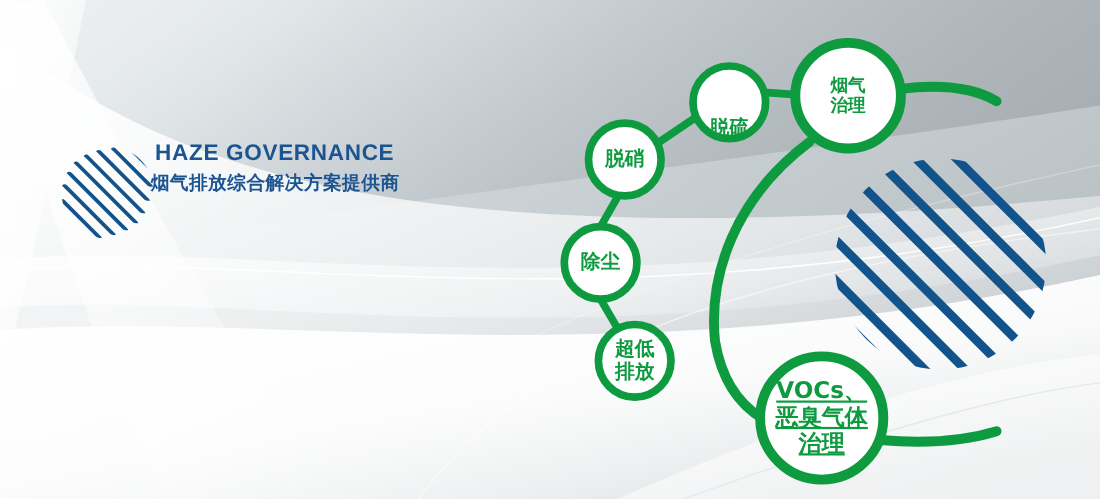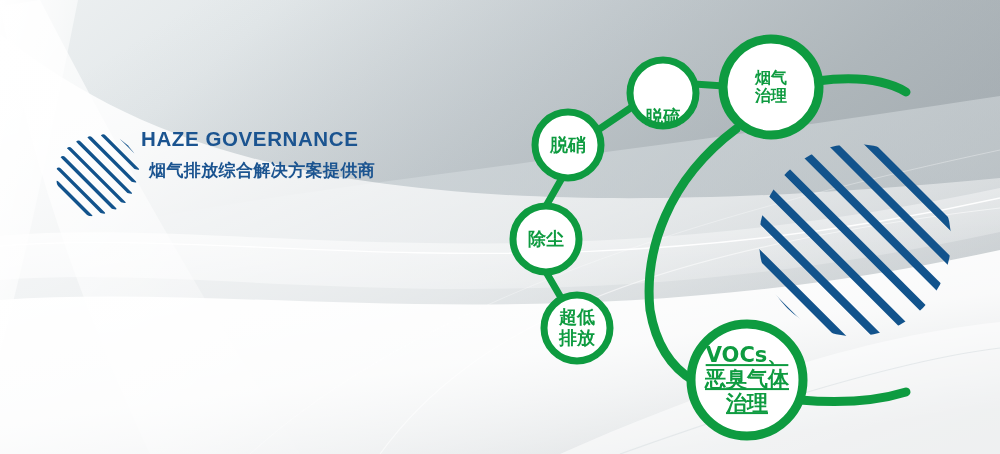--- a/index.html
+++ b/index.html
@@ -22,21 +22,21 @@
     color:#1b5490;margin:0 0 8px 0;
     font-family:"DejaVu Sans","Liberation Sans",sans-serif;
   }
   #brand .en-title{
     font-size:20.5px;font-weight:700;letter-spacing:0.6px;
     color:#1b5490;margin:0 0 9px 4px;white-space:nowrap;
     font-family:"Liberation Sans",sans-serif;
   }
   #brand .cn-sub{
     font-size:17px;font-weight:700;letter-spacing:0.4px;
-    color:#1b5490;margin:12px;white-space:nowrap;
+    color:#1b5490;margin:0;white-space:nowrap;
     font-family:"DejaVu Sans","Liberation Sans",sans-serif;
   }
 
   
   .node-label{
     position:absolute;
     display:flex;flex-direction:column;
     align-items:center;justify-content:center;
     text-align:center;
     color:#0e9b40;font-weight:700;

